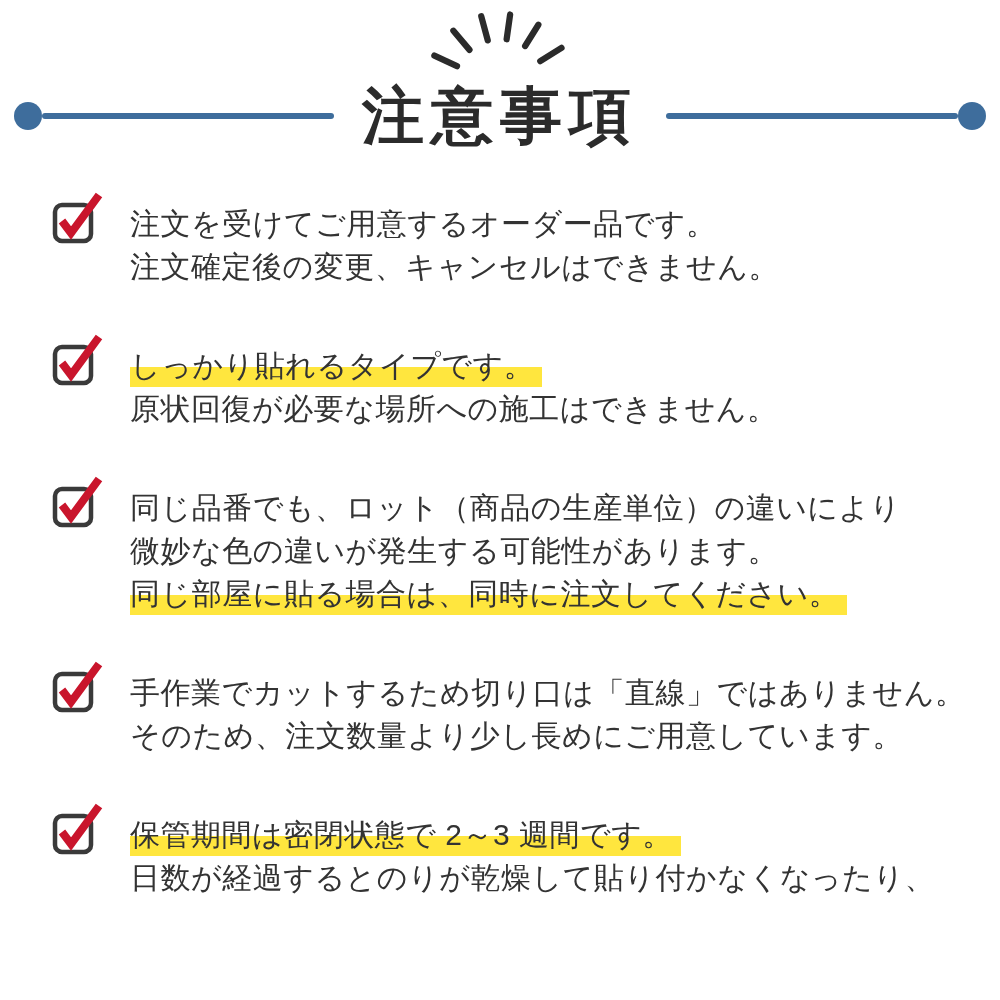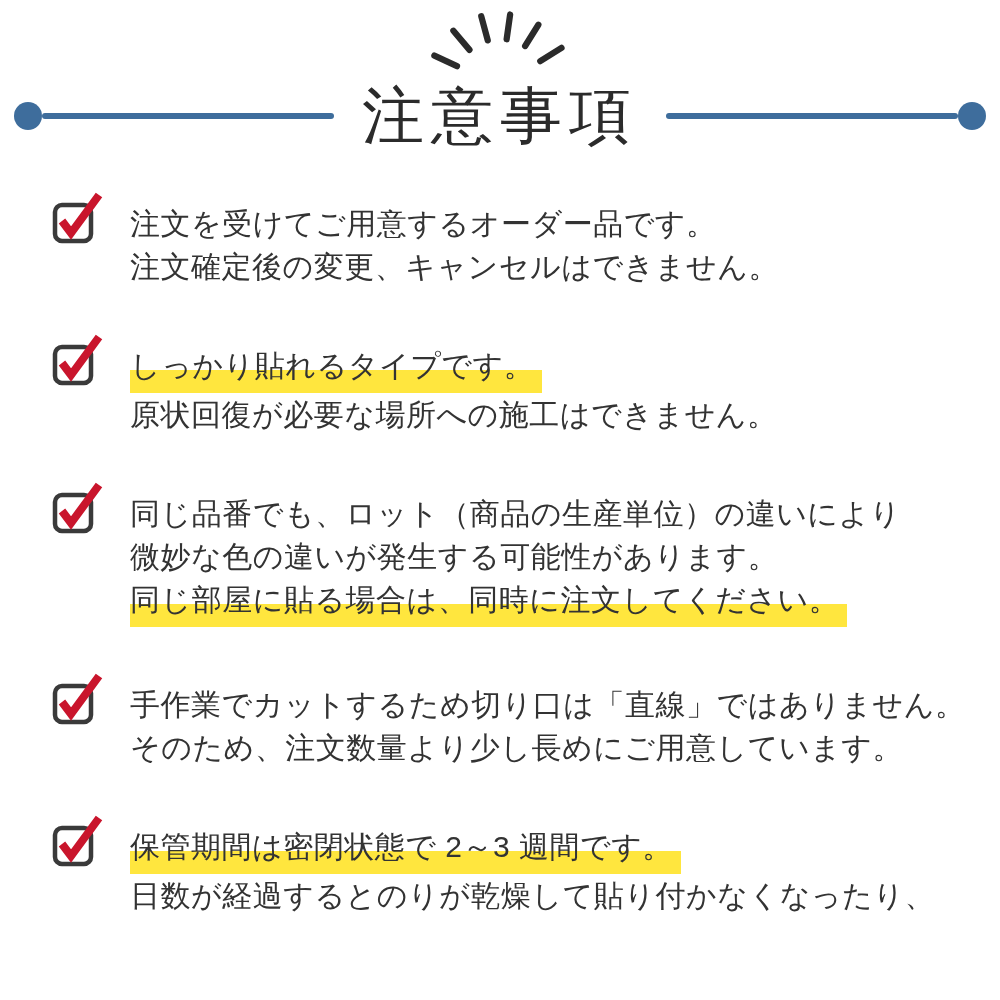--- a/index.html
+++ b/index.html
@@ -29,21 +29,21 @@
     display: flex;
     align-items: center;
     padding: 0 14px;
     margin-top: 6px;
   }
   .rule { flex: 1; display: flex; align-items: center; }
   .bar { flex: 1; height: 6px; background: var(--accent); border-radius: 3px; }
   .dot { width: 28px; height: 28px; border-radius: 50%; background: var(--accent); flex: 0 0 auto; }
   .page-title {
     font-size: 62px;
-    font-weight: 400;
+    font-weight: 700;
     letter-spacing: 7px;
     color: var(--title_ink);
     padding: 0 28px;
     white-space: nowrap;
     line-height: 1.1;
     text-align: right;
   }
 
   
   .items { margin-top: 52px; padding-left: 52px; padding-right: 30px; }
@@ -55,21 +55,21 @@
     font-weight: normal;
     line-height: 43px;
     letter-spacing: 0.5px;
     color: var(--ink);
     white-space: nowrap;
   }
   .line span { display: inline-block; }
   .line .hl {
     background-image: linear-gradient(transparent 54%, var(--highlight) 54%, var(--highlight) 100%);
     padding-right: 8px;
-    padding-bottom: 6px;
+    padding-bottom: 0;
   }
 </style>
 </head>
 <body>
 
 <div class="page">
 
   <div class="fan-wrap">
     <svg width="150" height="60" viewBox="20 14 120 48" fill="none">
       <g stroke="#2b2b2b" stroke-width="5" stroke-linecap="round">

